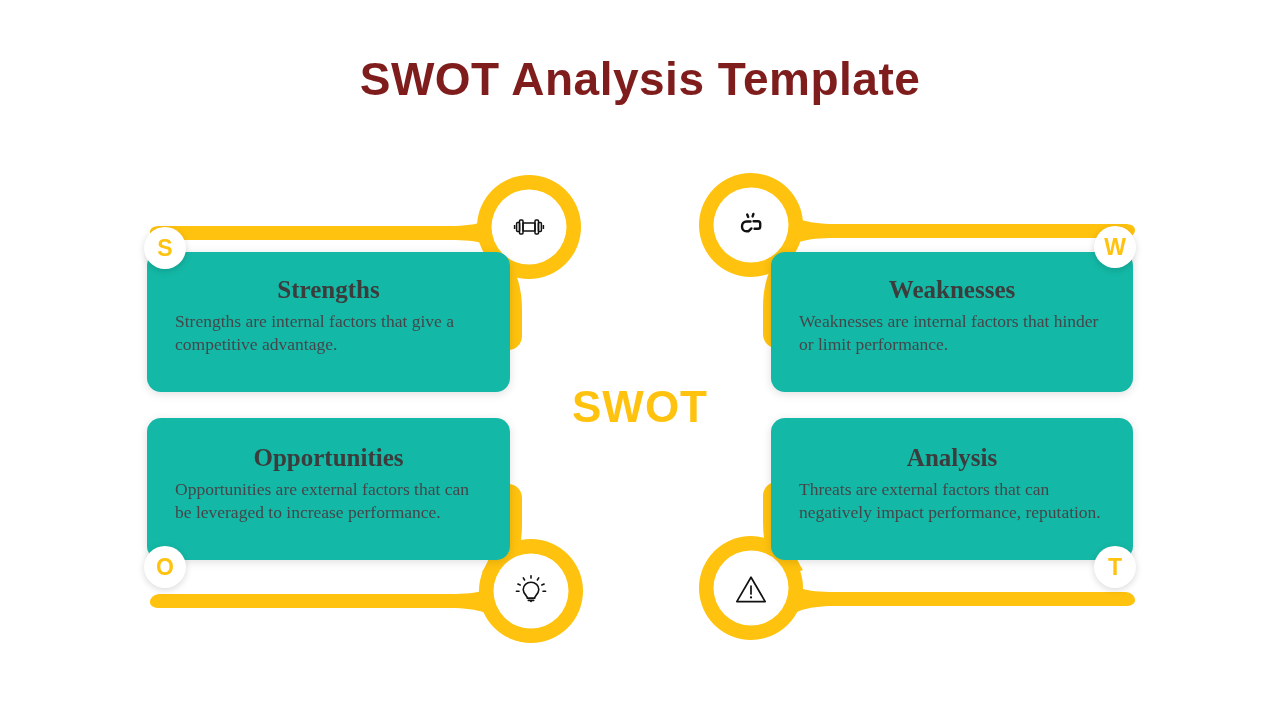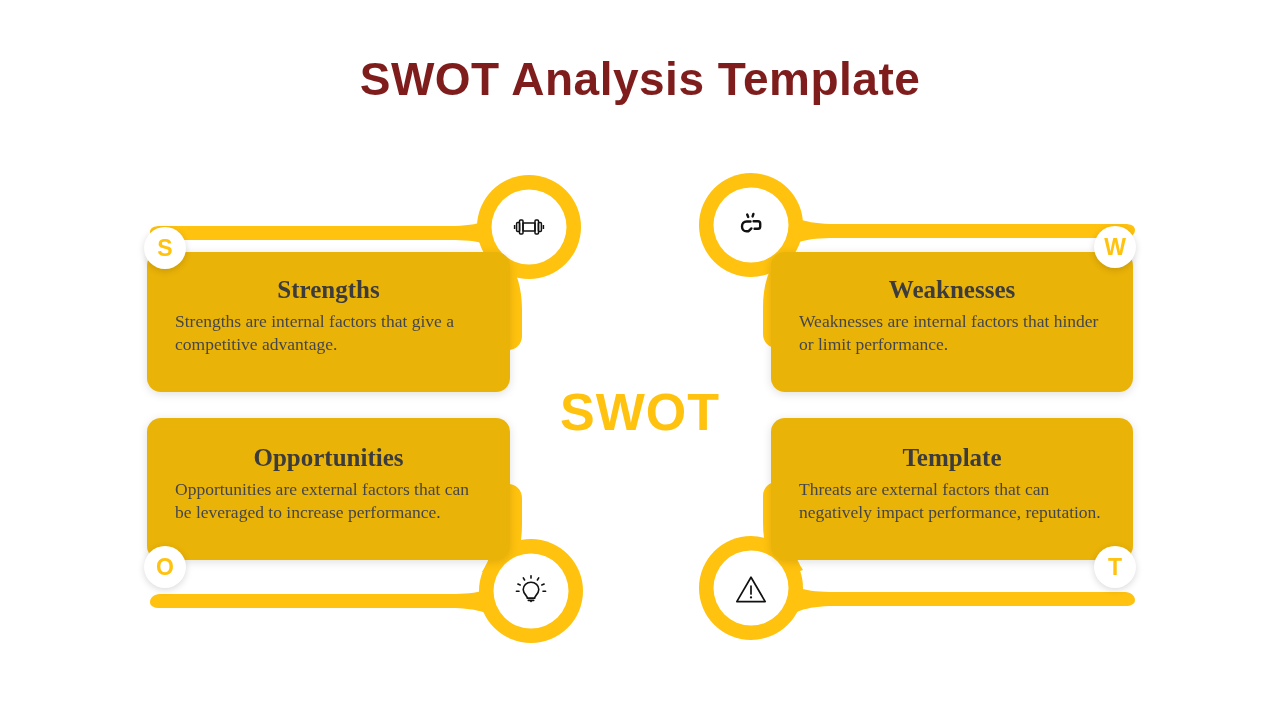--- a/index.html
+++ b/index.html
@@ -34,31 +34,31 @@
   }
 
   
   .center-word {
     position: absolute;
     left: 540px;
     top: 382px;
     width: 200px;
     text-align: center;
     font-family: "Liberation Sans", sans-serif;
-    font-size: 52px;
+    font-size: 44px;
     font-weight: bold;
     letter-spacing: 1px;
     color: #FFC20E;
     z-index: 14;
   }
 
   
   .card {
     position: absolute;
-    background: #eab308;
+    background: #14b8a6;
     border-radius: 14px;
     box-shadow: 0 2px 10px rgba(0,0,0,0.13);
     z-index: 6;
   }
   .card-s { left: 147px; top: 252px; width: 363px; height: 140px; }
   .card-w { left: 771px; top: 252px; width: 362px; height: 140px; }
   .card-o { left: 147px; top: 418px; width: 363px; height: 142px; }
   .card-t { left: 771px; top: 418px; width: 362px; height: 142px; }
 
   .card-heading {
@@ -243,21 +243,21 @@
     <div class="card-heading">Opportunities</div>
     <div class="card-body">Opportunities are external factors that can be leveraged to increase performance.</div>
   </div>
 
   <div class="card card-w">
     <div class="card-heading">Weaknesses</div>
     <div class="card-body">Weaknesses are internal factors that hinder or limit performance.</div>
   </div>
 
   <div class="card card-t">
-    <div class="card-heading">Template</div>
+    <div class="card-heading">Analysis</div>
     <div class="card-body">Threats are external factors that can negatively impact performance, reputation.</div>
   </div>
 
   <div class="center-word">SWOT</div>
 
   <div class="icon-circle ic-s">
     <span>
       <svg width="34" height="34" viewBox="0 0 34 34" fill="none" stroke="#111111" stroke-width="1.5">
         <rect x="11" y="13" width="12" height="8" rx="0.5"></rect>
         <rect x="7.5" y="10" width="3.5" height="14" rx="1"></rect>

